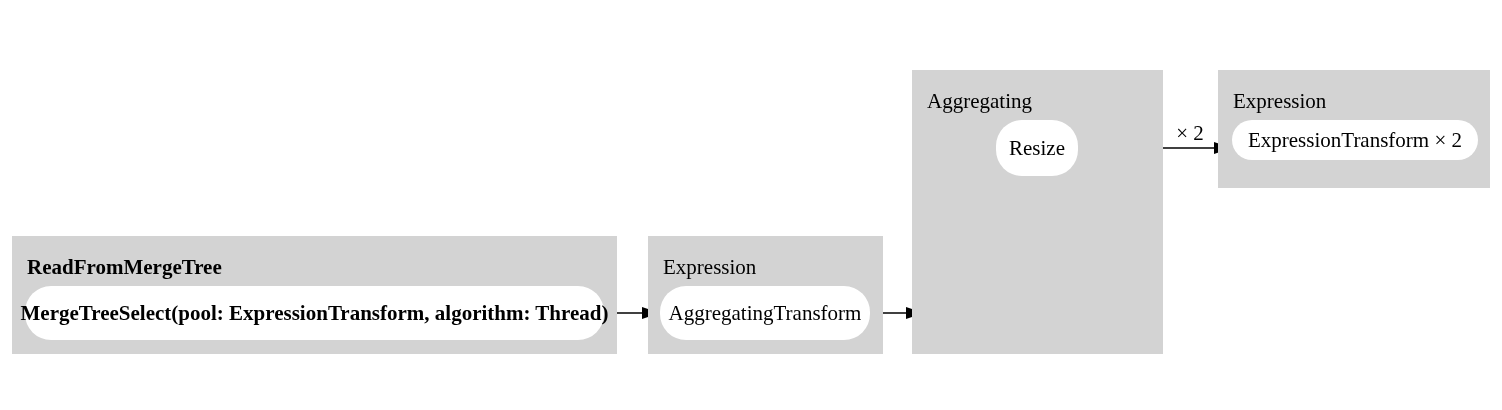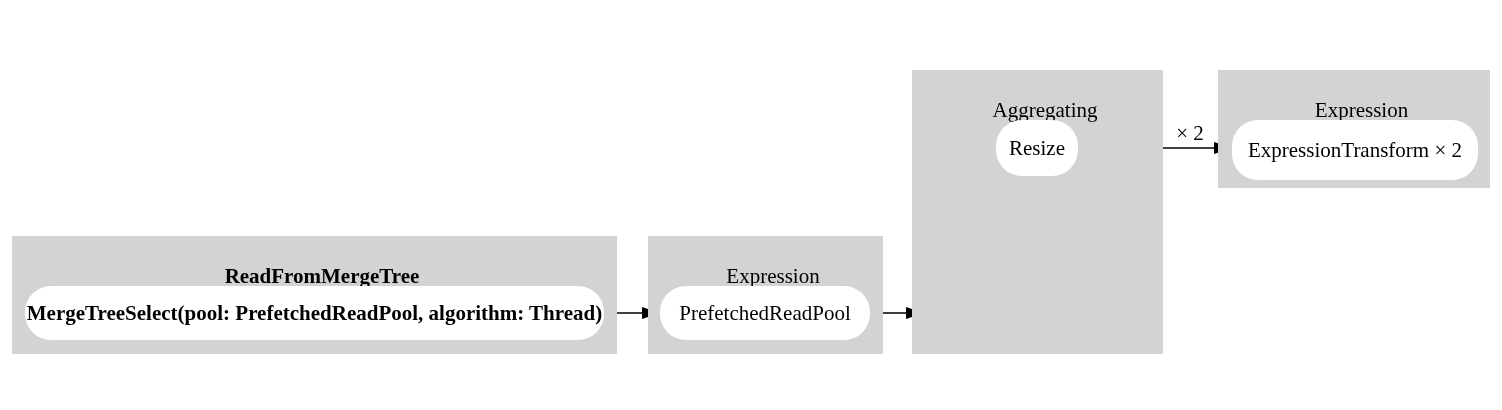--- a/index.html
+++ b/index.html
@@ -32,22 +32,22 @@
     fill: var(--edge-color, #000000);
   }
   .cluster {
     position: absolute;
     background: var(--cluster-bg, #d3d3d3);
   }
   .cluster-title {
     position: absolute;
     left: 0;
     right: 0;
-    top: 27px;
-    text-align: center;
+    top: 18px;
+    text-align: left;
     font-size: 21px;
     line-height: 26px;
     white-space: nowrap;
     padding-left: 15px;
   }
   .node {
     position: absolute;
     background: var(--node-bg, #ffffff);
     display: flex;
     align-items: center;
@@ -60,21 +60,21 @@
   .c1 .node { left: 13px; top: 50px; width: 579px; height: 54px; }
 
   .c2 { left: 648px;  top: 236px; width: 235px; height: 118px; }
   .c2 .node { left: 12px; top: 50px; width: 210px; height: 54px; }
 
   .c3 { left: 912px;  top: 70px;  width: 251px; height: 284px; }
   .c3 .n-resize { left: 84px; top: 50px;  width: 82px;  height: 56px; }
   .c3 .n-aggt   { left: 12px; top: 216px; width: 225px; height: 54px; }
 
   .c4 { left: 1218px; top: 70px;  width: 272px; height: 118px; }
-  .c4 .node { left: 14px; top: 50px; width: 246px; height: 60px; }
+  .c4 .node { left: 14px; top: 50px; width: 246px; height: 40px; }
 
   .edge-label {
     position: absolute;
     left: 1158px;
     top: 120px;
     width: 64px;
     text-align: center;
     font-size: 21px;
     line-height: 26px;
     white-space: nowrap;
@@ -92,26 +92,26 @@
       </marker>
     </defs>
     <line x1="606" y1="313" x2="659" y2="313" marker-end="url(#arrow)"></line>
     <line x1="872" y1="313" x2="923" y2="313" marker-end="url(#arrow)"></line>
     <line x1="1037" y1="286" x2="1037" y2="178" marker-end="url(#arrow)"></line>
     <line x1="1080" y1="148" x2="1231" y2="148" marker-end="url(#arrow)"></line>
   </svg>
 
   <div class="cluster c1">
     <div class="cluster-title">ReadFromMergeTree</div>
-    <div class="node">MergeTreeSelect(pool: PrefetchedReadPool, algorithm: Thread)</div>
+    <div class="node">MergeTreeSelect(pool: ExpressionTransform, algorithm: Thread)</div>
   </div>
 
   <div class="cluster c2">
     <div class="cluster-title">Expression</div>
-    <div class="node">PrefetchedReadPool</div>
+    <div class="node">AggregatingTransform</div>
   </div>
 
   <div class="cluster c3">
     <div class="cluster-title">Aggregating</div>
     <div class="node n-resize">Resize</div>
   </div>
 
   <div class="cluster c4">
     <div class="cluster-title">Expression</div>
     <div class="node">ExpressionTransform × 2</div>

